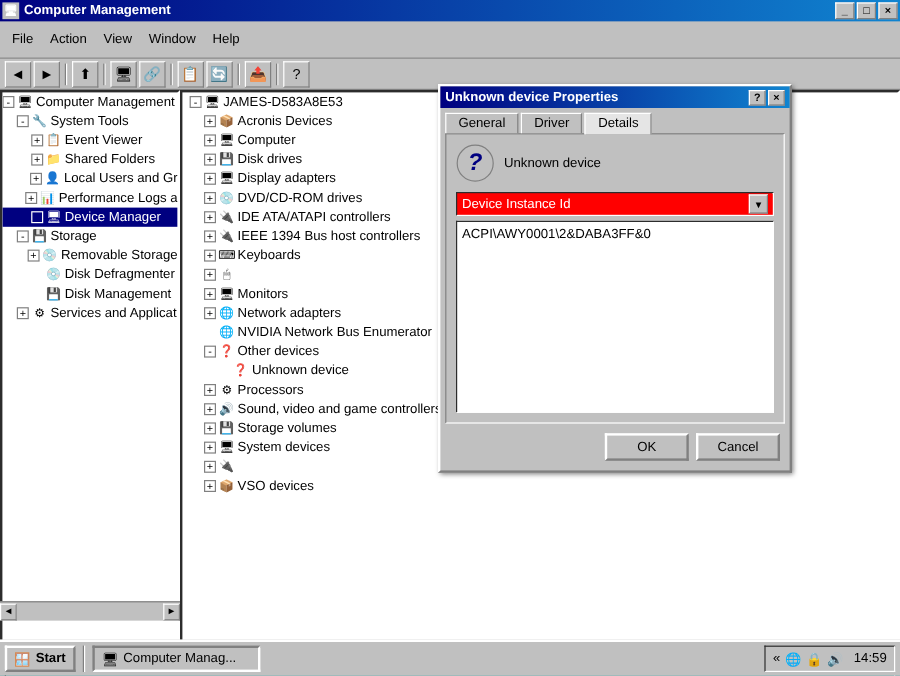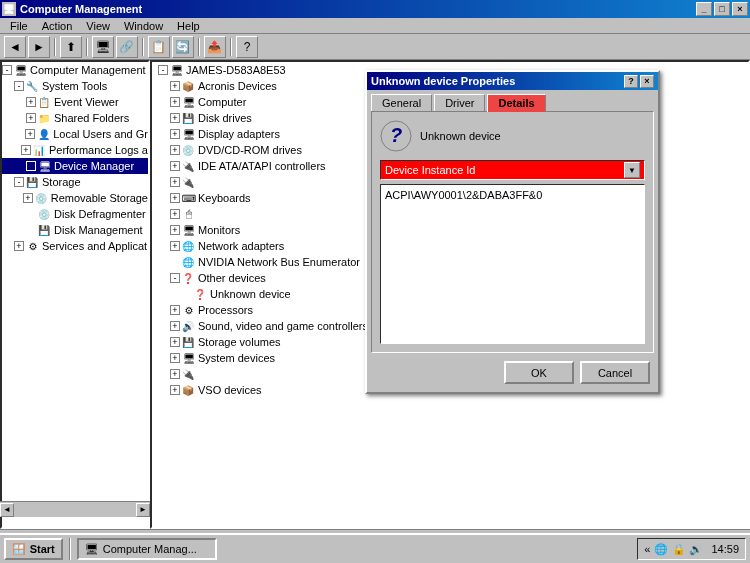--- a/index.html
+++ b/index.html
@@ -53,21 +53,21 @@
       align-items: center;
       justify-content: center;
       font-size: 9px;
       cursor: pointer;
       color: black;
     }
 
     
     .menu-bar {
       background: #c0c0c0;
-      height: 16px;
+      height: 31px;
       display: flex;
       align-items: center;
       padding: 0 4px;
       gap: 2px;
       border-bottom: 1px solid #808080;
     }
     .menu-item {
       padding: 2px 6px;
       font-size: 11px;
       cursor: pointer;
@@ -317,22 +317,22 @@
     .tab {
       padding: 2px 10px;
       background: #c0c0c0;
       border: 1px solid;
       border-color: #ffffff #808080 #808080 #ffffff;
       cursor: pointer;
       font-size: 11px;
       border-bottom: none;
     }
     .tab.active {
-      background: #ef4444;
-      font-weight: bold;
+      background: #e5e5e5;
+      font-weight: normal;
       z-index: 1;
       padding-bottom: 3px;
       margin-bottom: -1px;
     }
     .dialog-content {
       border: 1px solid #808080;
       border-color: #808080 #ffffff #ffffff #808080;
       margin: 0 4px 4px 4px;
       padding: 8px;
       background: #c0c0c0;
@@ -585,20 +585,21 @@
         <div class="device-item">
           <span style="width:16px; display:inline-block;"></span>
           <span class="tree-expand">+</span>
           <span class="tree-icon">🔌</span>
           <span>IDE ATA/ATAPI controllers</span>
         </div>
         <div class="device-item">
           <span style="width:16px; display:inline-block;"></span>
           <span class="tree-expand">+</span>
           <span class="tree-icon">🔌</span>
+          <span>IEEE 1394 Bus host controllers</span>
         </div>
         <div class="device-item">
           <span style="width:16px; display:inline-block;"></span>
           <span class="tree-expand">+</span>
           <span class="tree-icon">⌨</span>
           <span>Keyboards</span>
         </div>
         <div class="device-item">
           <span style="width:16px; display:inline-block;"></span>
           <span class="tree-expand">+</span>

